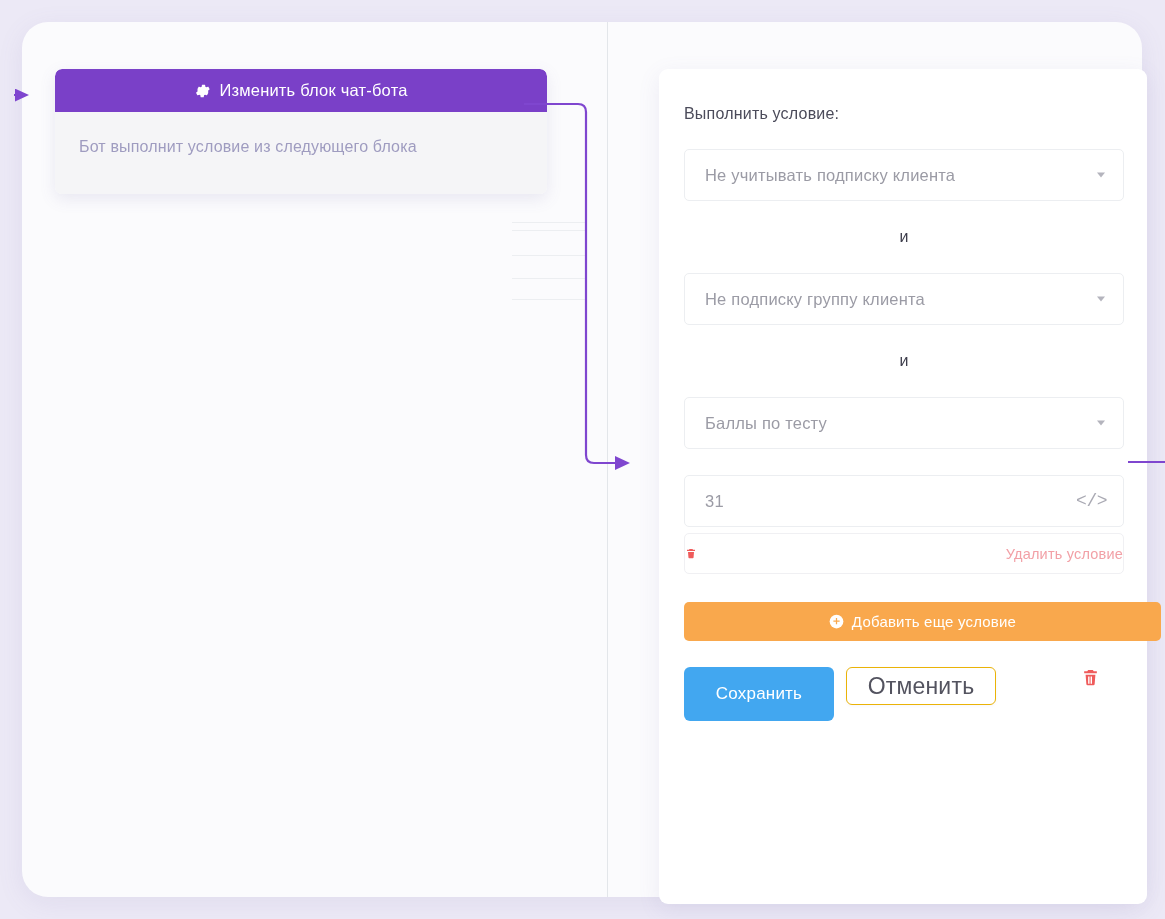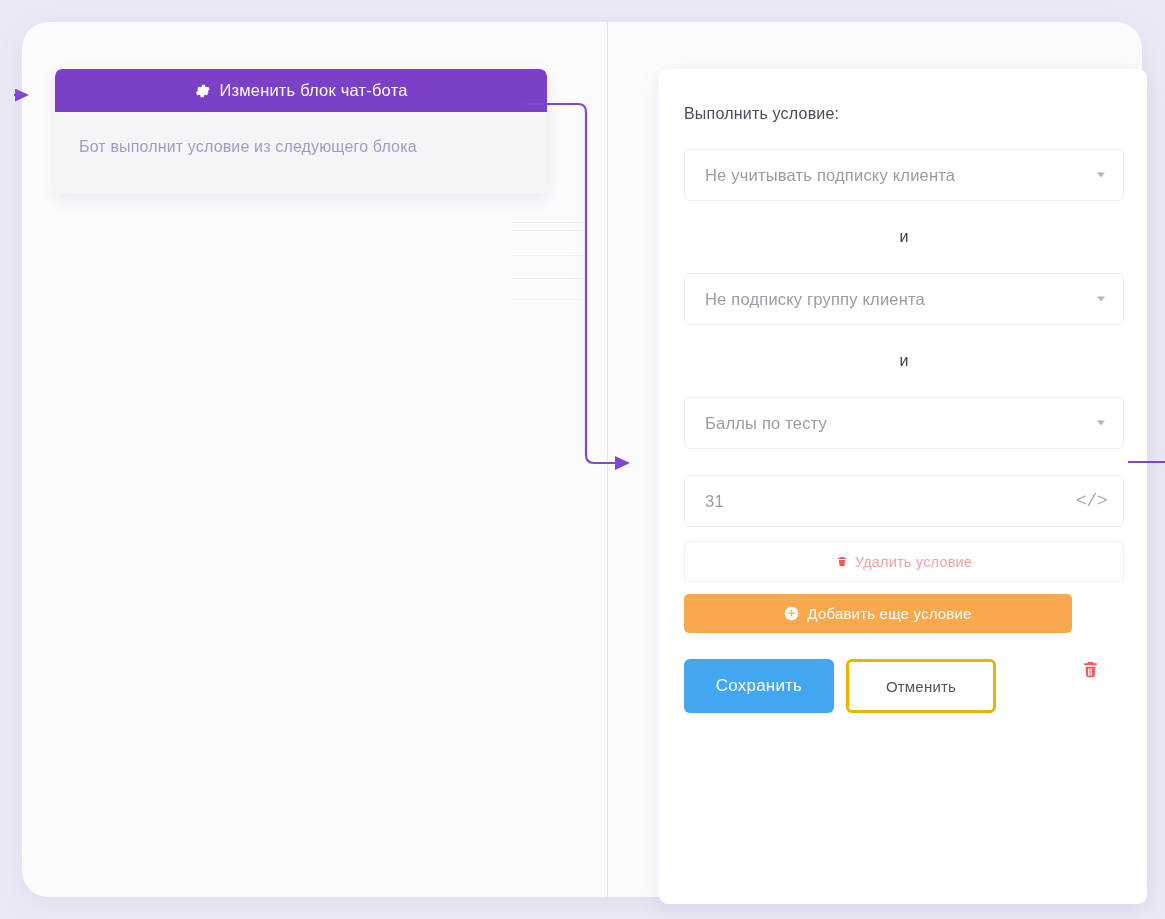--- a/index.html
+++ b/index.html
@@ -177,45 +177,45 @@
   .spacer-sm { height: 13px; }
 
   .delete-condition-btn {
     width: 440px;
     height: 41px;
     border: 1px solid #f0f0f3;
     border-radius: 5px;
     background: #ffffff;
     display: flex;
     align-items: center;
-    justify-content: center;
+    justify-content: space-between;
     gap: 7px;
     cursor: pointer;
-    margin-top: 14px;
+    margin-top: 6px;
   }
   .delete-condition-label {
     color: #f2a0a6;
     font-size: 14.5px;
     letter-spacing: 0.2px;
   }
   .trash-sm svg { display: block; }
 
   .add-condition-btn {
-    width: 388px;
+    width: 477px;
     height: 39px;
     border: none;
     border-radius: 5px;
     background: #f9a84d;
     color: #ffffff;
     display: flex;
     align-items: center;
     justify-content: center;
     gap: 8px;
     cursor: pointer;
-    margin-top: 12px;
+    margin-top: 28px;
     font-size: 15px;
     letter-spacing: 0.2px;
   }
   .plus-circle svg { display: block; }
 
   .action-row {
     display: flex;
     align-items: flex-start;
     margin-top: 26px;
     gap: 12px;
@@ -228,26 +228,26 @@
     color: #ffffff;
     border: none;
     border-radius: 6px;
     font-size: 17px;
     cursor: pointer;
     letter-spacing: 0.2px;
     font-family: inherit;
   }
   .cancel-btn {
     width: 150px;
-    height: 54px;
+    height: 38px;
     background: #ffffff;
     color: #53535f;
-    border: 3px solid #eab308;
+    border: 1px solid #eab308;
     border-radius: 6px;
-    font-size: 15px;
+    font-size: 23px;
     cursor: pointer;
     letter-spacing: 0.2px;
     font-family: inherit;
     box-shadow: 0 1px 3px rgba(120,110,170,0.06);
   }
   .delete-block-btn {
     margin-left: auto;
     margin-right: 24px;
     background: transparent;
     border: none;

